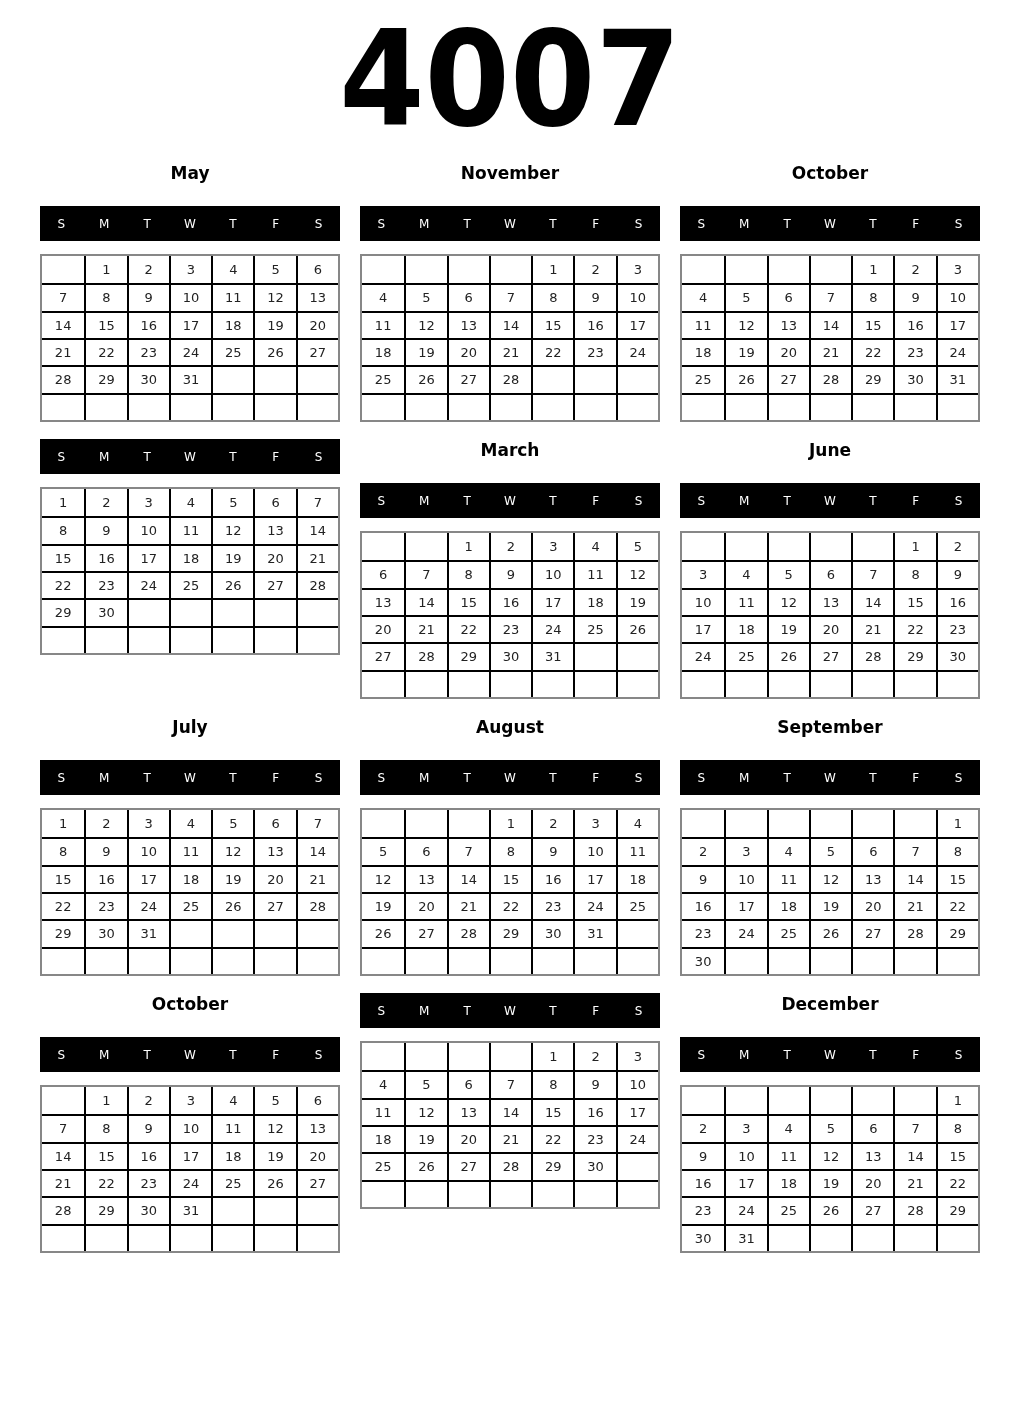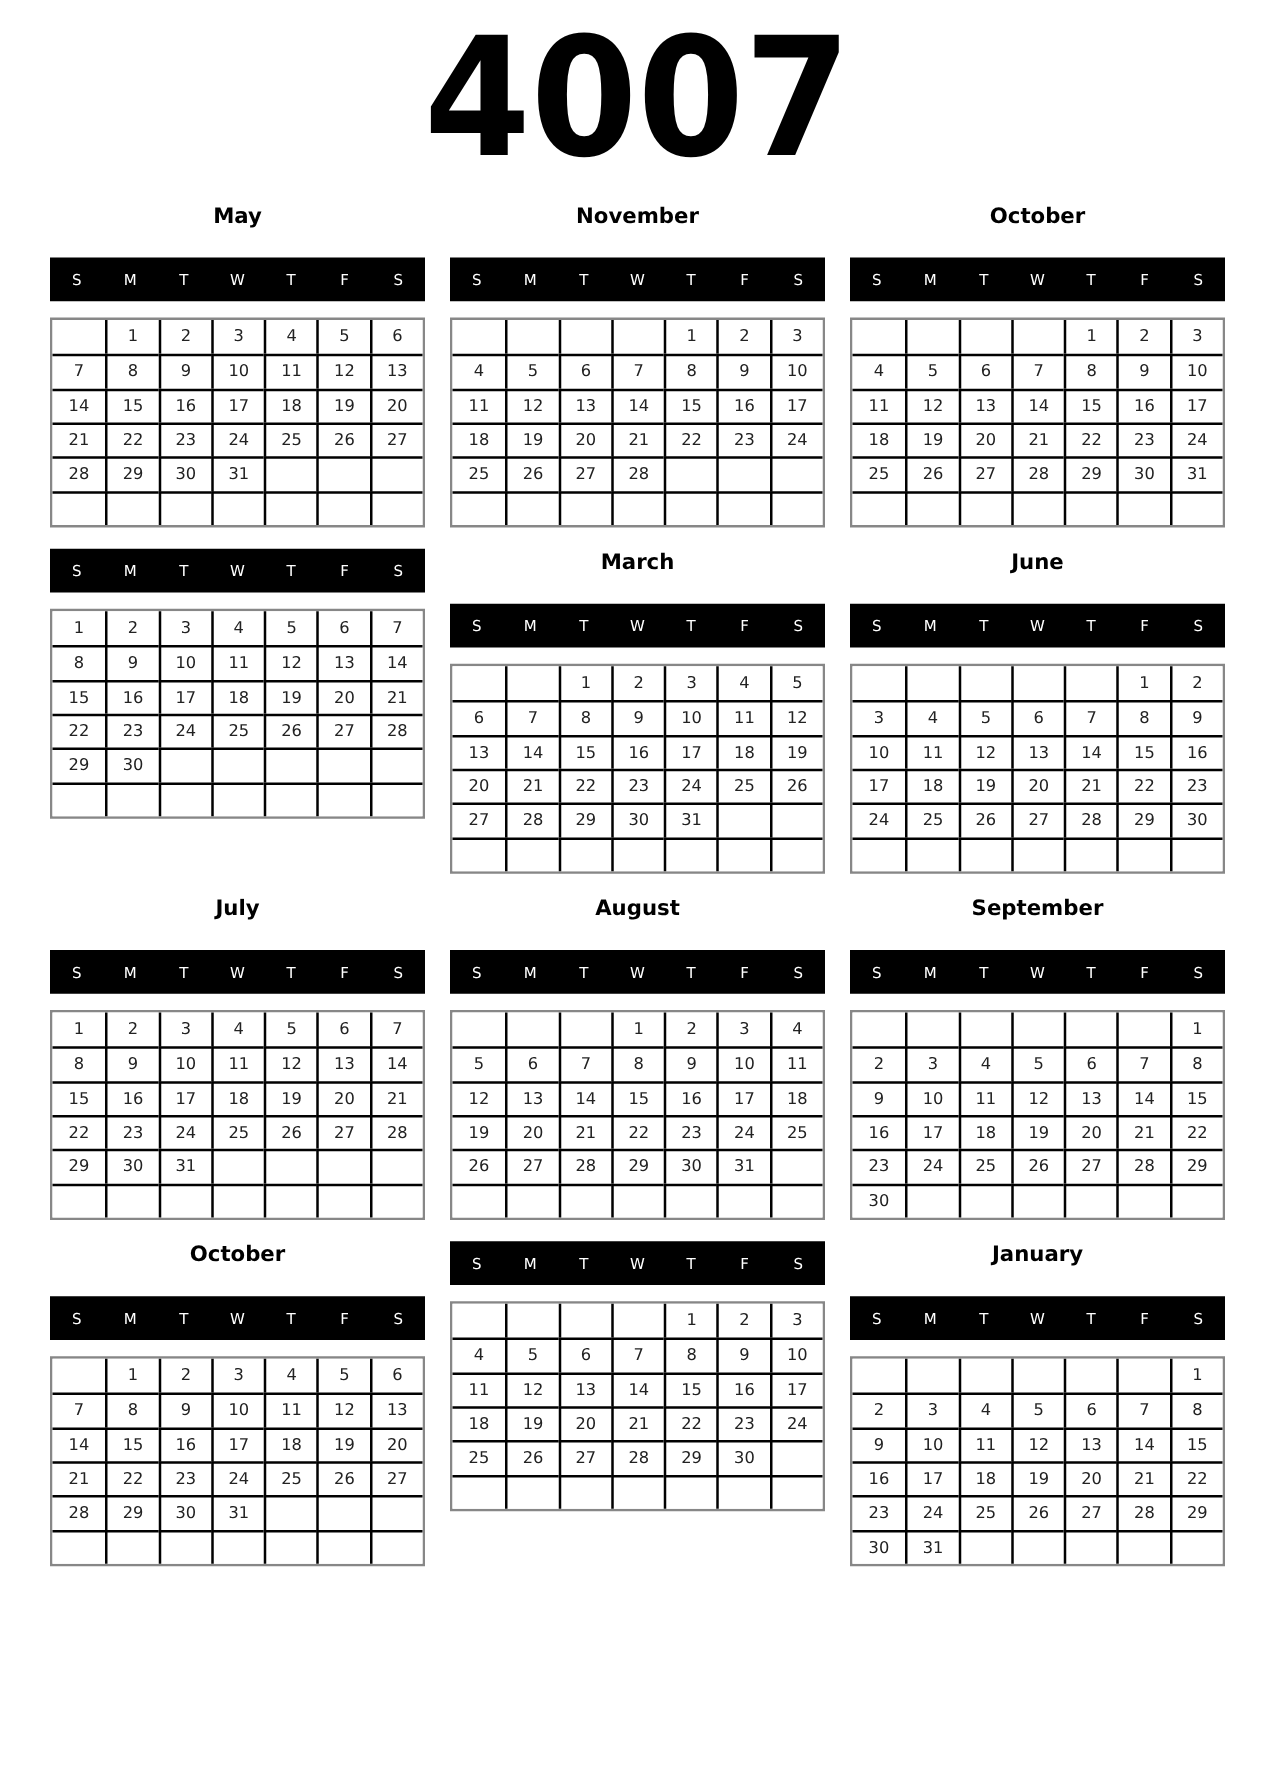--- a/index.html
+++ b/index.html
@@ -688,21 +688,21 @@
         <div class="c" style="color: rgb(34, 34, 34); border-left-color: rgb(0, 0, 0); border-top: 2px solid rgb(0, 0, 0);"></div>
         <div class="c" style="color: rgb(34, 34, 34); border-left: 2px solid rgb(0, 0, 0); border-top: 2px solid rgb(0, 0, 0);"></div>
         <div class="c" style="color: rgb(34, 34, 34); border-left: 2px solid rgb(0, 0, 0); border-top: 2px solid rgb(0, 0, 0);"></div>
         <div class="c" style="color: rgb(34, 34, 34); border-left: 2px solid rgb(0, 0, 0); border-top: 2px solid rgb(0, 0, 0);"></div>
         <div class="c" style="color: rgb(34, 34, 34); border-left: 2px solid rgb(0, 0, 0); border-top: 2px solid rgb(0, 0, 0);"></div>
         <div class="c" style="color: rgb(34, 34, 34); border-left: 2px solid rgb(0, 0, 0); border-top: 2px solid rgb(0, 0, 0);"></div>
         <div class="c" style="color: rgb(34, 34, 34); border-left: 2px solid rgb(0, 0, 0); border-top: 2px solid rgb(0, 0, 0);"></div>
       </div>
     </section>
     <section class="month">
-      <div class="month-name" style="color: rgb(0, 0, 0);">January</div>
+      <div class="month-name" style="color: rgb(0, 0, 0);">December</div>
       <div class="dow" style="background: rgb(0, 0, 0); color: rgb(255, 255, 255);">
         <span>S</span>
         <span>M</span>
         <span>T</span>
         <span>W</span>
         <span>T</span>
         <span>F</span>
         <span>S</span>
       </div>
       <div class="cal" style="border: 2px solid rgb(135, 135, 135);">

